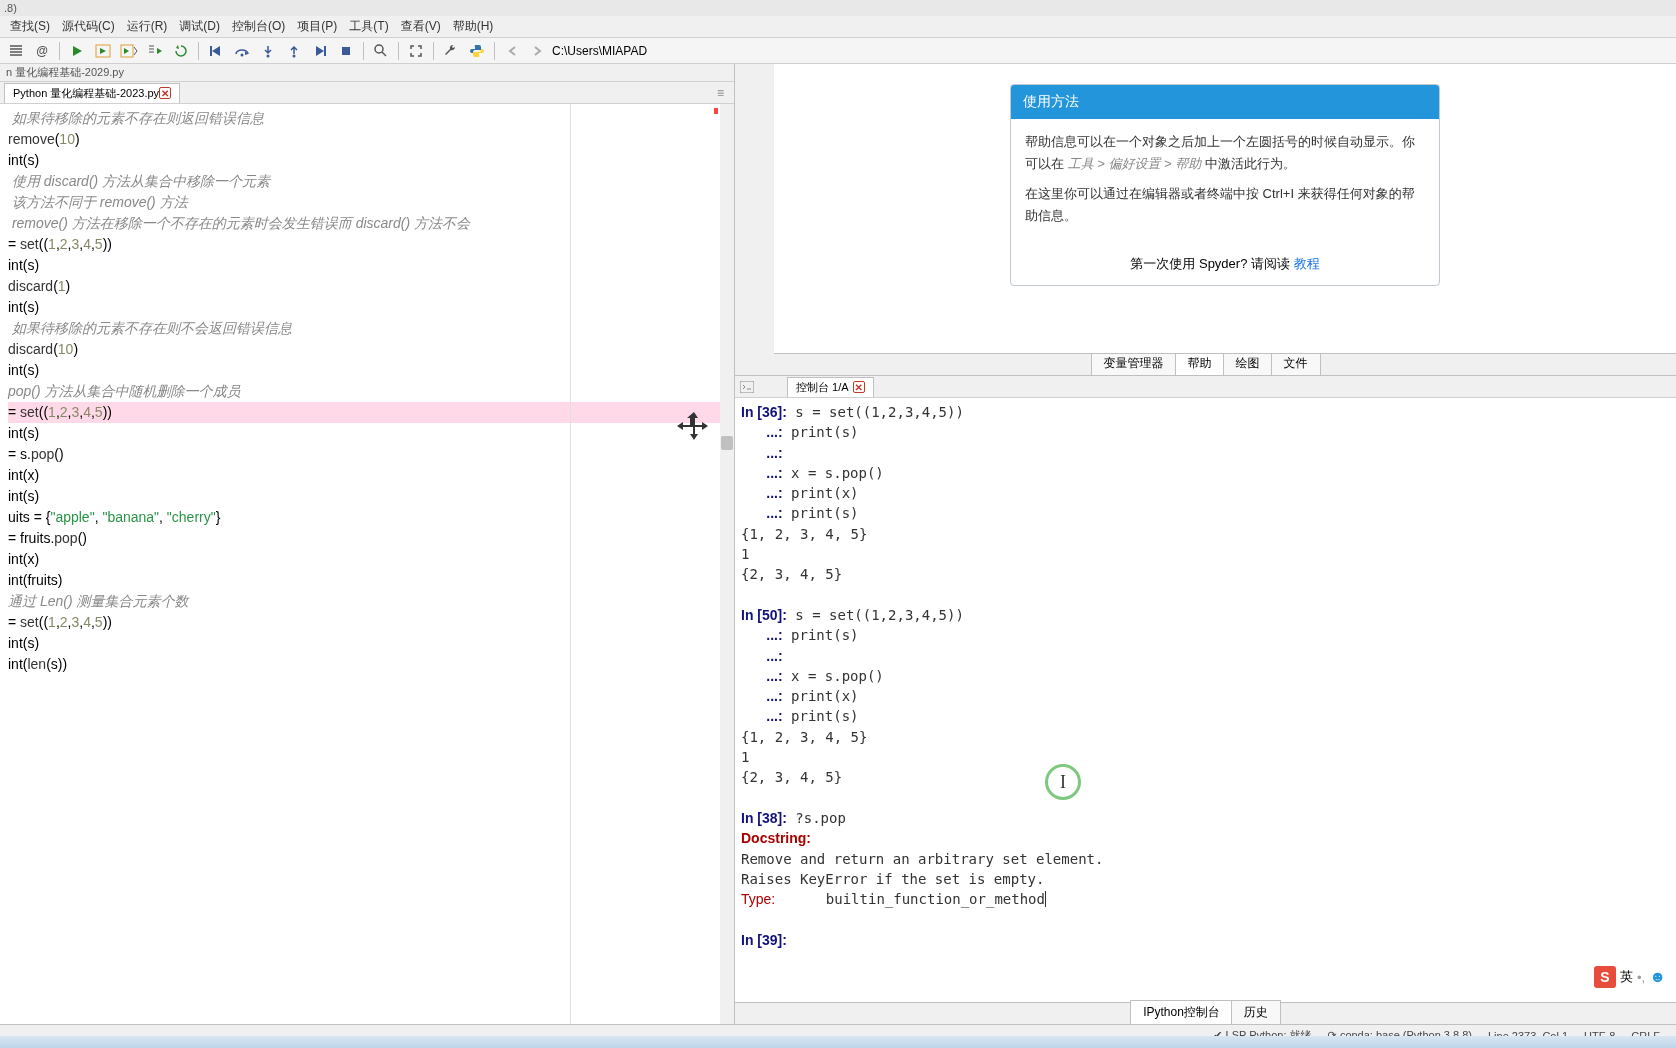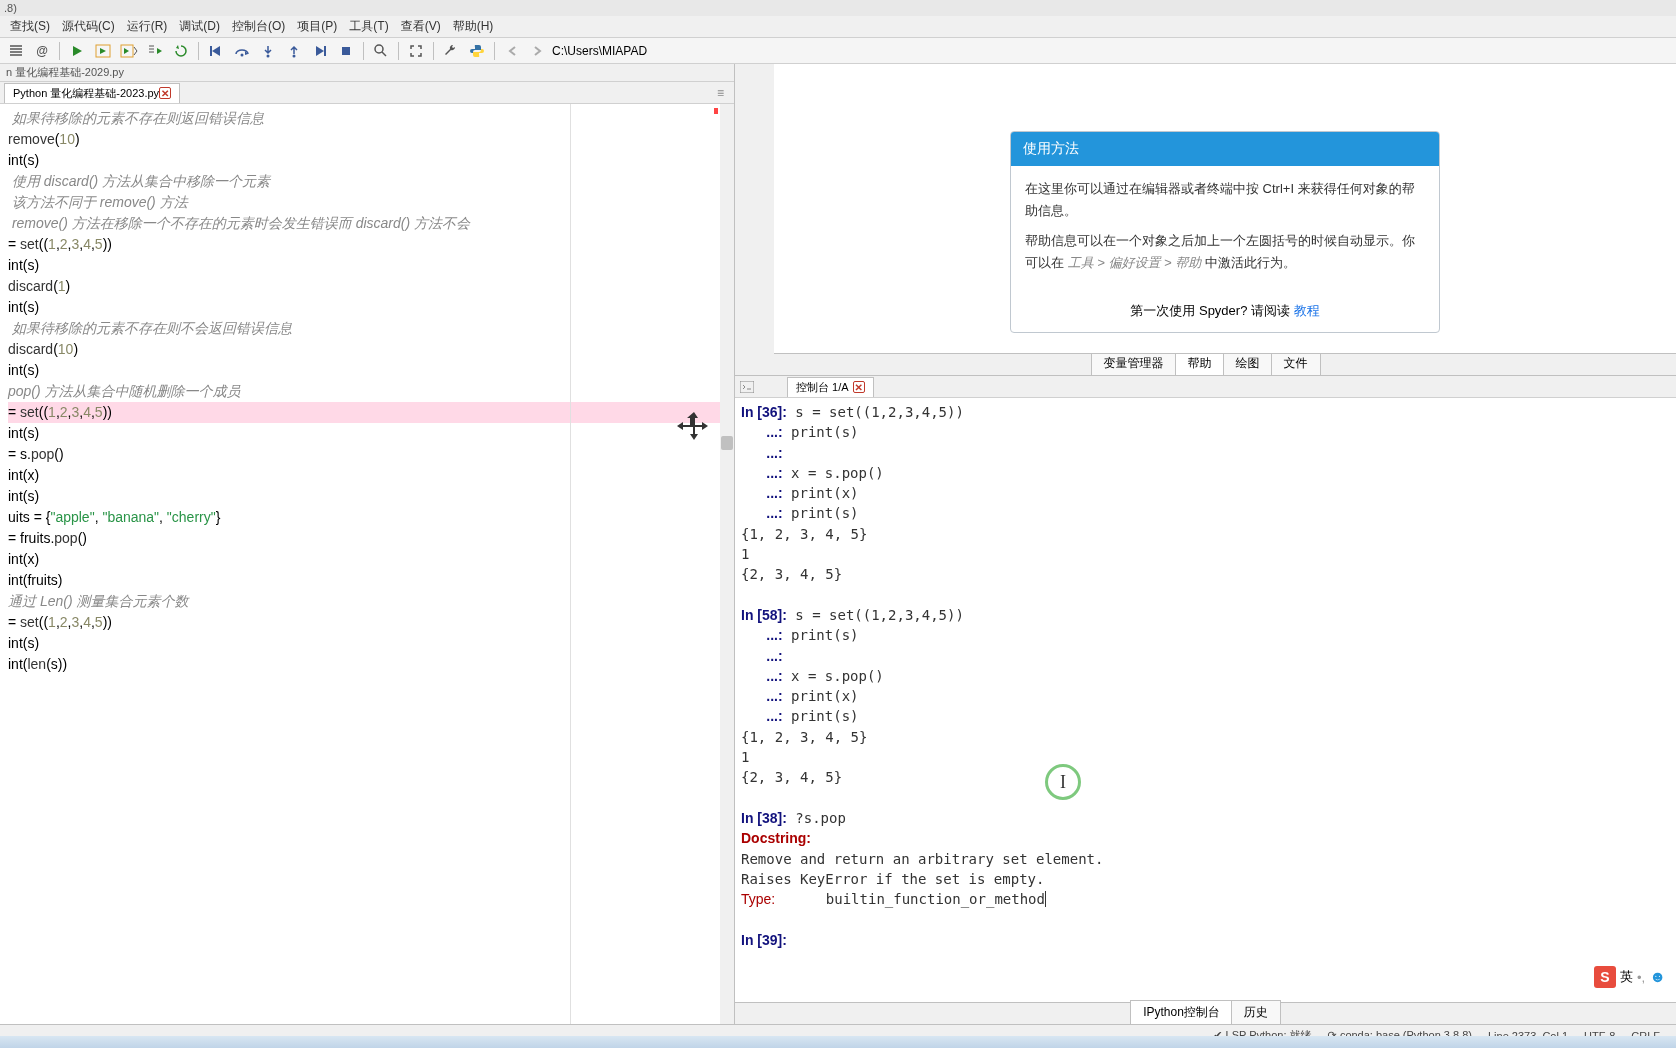--- a/index.html
+++ b/index.html
@@ -36,21 +36,21 @@
 .editor .scroll-thumb { position: absolute; top: 332px; right: 1px; width: 12px; height: 14px; background: #c0c0c0; border-radius: 2px; }
 .editor .scroll-red { position: absolute; top: 4px; right: 16px; width: 4px; height: 6px; background: #f44; }
 
 .move-cursor-overlay { position: absolute; left: 676px; top: 410px; width: 36px; height: 36px; pointer-events: none; }
 
 .right-panel { flex: 1; display: flex; flex-direction: column; }
 
 .help-header { background: #f0f0f0; height: 20px; display: flex; align-items: center; padding: 0 6px; font-size: 12px; gap: 4px; border-bottom: 1px solid #d0d0d0; }
 .help-header select { font-size: 11px; border: 1px solid #aaa; }
 
-.help-panel { flex: 0 0 290px; background: #fff; padding: 20px 40px; display: flex; justify-content: center; align-items: flex-end; border-bottom: 1px solid #c0c0c0; position: relative; margin-left: 39px; }
+.help-panel { flex: 0 0 290px; background: #fff; padding: 20px 40px; display: flex; justify-content: center; align-items: flex-start; border-bottom: 1px solid #c0c0c0; position: relative; margin-left: 39px; }
 .help-card { border: 1px solid #c0c8d0; border-radius: 4px; width: 430px; background: #fff; }
 .help-card .card-head { background: #2395db; color: #fff; padding: 8px 12px; font-size: 14px; border-radius: 3px 3px 0 0; }
 .help-card .card-body { padding: 12px 14px; font-size: 13px; color: #333; line-height: 1.7; }
 .help-card .card-body p { margin-bottom: 8px; }
 .help-card .card-body .muted { color: #888; font-style: italic; }
 .help-card .card-foot { padding: 8px 14px 12px; text-align: center; font-size: 13px; }
 .help-card a { color: #1a73e8; text-decoration: none; }
 
 .center-tabs { background: #f0f0f0; height: 22px; display: flex; justify-content: center; align-items: flex-end; border-bottom: 1px solid #c0c0c0; }
 .center-tabs .tab { padding: 3px 12px; border: 1px solid #c0c0c0; border-bottom: none; background: #f8f8f8; font-size: 12px; cursor: pointer; margin: 0 -1px; }
@@ -241,22 +241,22 @@
       <div class="scroll-red"></div>
       <div class="editor-content" id="editor-content"><div></div><div><span class="c-comment"> 如果待移除的元素不存在则返回错误信息</span></div><div><span class="c-func">remove</span>(<span class="c-num">10</span>)</div><div>int(s)</div><div></div><div></div><div><span class="c-comment"> 使用 discard() 方法从集合中移除一个元素</span></div><div><span class="c-comment"> 该方法不同于 remove() 方法</span></div><div><span class="c-comment"> remove() 方法在移除一个不存在的元素时会发生错误而 discard() 方法不会</span></div><div>= <span class="c-func">set</span>((<span class="c-num">1</span>,<span class="c-num">2</span>,<span class="c-num">3</span>,<span class="c-num">4</span>,<span class="c-num">5</span>))</div><div>int(s)</div><div></div><div><span class="c-func">discard</span>(<span class="c-num">1</span>)</div><div>int(s)</div><div></div><div><span class="c-comment"> 如果待移除的元素不存在则不会返回错误信息</span></div><div><span class="c-func">discard</span>(<span class="c-num">10</span>)</div><div>int(s)</div><div></div><div></div><div></div><div><span class="c-comment">pop() 方法从集合中随机删除一个成员</span></div><div class="hl-line">= <span class="c-func">set</span>((<span class="c-num">1</span>,<span class="c-num">2</span>,<span class="c-num">3</span>,<span class="c-num">4</span>,<span class="c-num">5</span>))</div><div>int(s)</div><div></div><div>= s.<span class="c-func">pop</span>()</div><div>int(x)</div><div>int(s)</div><div></div><div></div><div>uits = {<span class="c-str">"apple"</span>, <span class="c-str">"banana"</span>, <span class="c-str">"cherry"</span>}</div><div>= fruits.<span class="c-func">pop</span>()</div><div></div><div>int(x)</div><div>int(fruits)</div><div></div><div></div><div></div><div><span class="c-comment">通过 Len() 测量集合元素个数</span></div><div>= <span class="c-func">set</span>((<span class="c-num">1</span>,<span class="c-num">2</span>,<span class="c-num">3</span>,<span class="c-num">4</span>,<span class="c-num">5</span>))</div><div>int(s)</div><div>int(<span class="c-func">len</span>(s))</div><div></div></div>
     </div>
   </div>
 
   <div class="right-panel">
     <div class="help-panel">
       <div class="help-card">
         <div class="card-head">使用方法</div>
         <div class="card-body">
+          <p><span>帮助信息可以在一个对象之后加上一个左圆括号的时候自动显示。你可以在 </span><span class="muted">工具 &gt; 偏好设置 &gt; 帮助</span><span> 中激活此行为。</span></p>
           <p>在这里你可以通过在编辑器或者终端中按 Ctrl+I 来获得任何对象的帮助信息。</p>
-          <p><span>帮助信息可以在一个对象之后加上一个左圆括号的时候自动显示。你可以在 </span><span class="muted">工具 &gt; 偏好设置 &gt; 帮助</span><span> 中激活此行为。</span></p>
         </div>
         <div class="card-foot">
           <span>第一次使用 Spyder? 请阅读 </span><a href="#">教程</a>
         </div>
       </div>
     </div>
     <div class="center-tabs">
       <div class="tab">变量管理器</div>
       <div class="tab active">帮助</div>
       <div class="tab">绘图</div>
@@ -279,21 +279,21 @@
       <div class="console-output" id="console-output"><span class="in-label">In [</span><span class="in-num">36</span><span class="in-label">]:</span> s = set((1,2,3,4,5))
    <span class="cont">...:</span> print(s)
    <span class="cont">...:</span> 
    <span class="cont">...:</span> x = s.pop()
    <span class="cont">...:</span> print(x)
    <span class="cont">...:</span> print(s)
 {1, 2, 3, 4, 5}
 1
 {2, 3, 4, 5}
 
-<span class="in-label">In [</span><span class="in-num">58</span><span class="in-label">]:</span> s = set((1,2,3,4,5))
+<span class="in-label">In [</span><span class="in-num">50</span><span class="in-label">]:</span> s = set((1,2,3,4,5))
    <span class="cont">...:</span> print(s)
    <span class="cont">...:</span> 
    <span class="cont">...:</span> x = s.pop()
    <span class="cont">...:</span> print(x)
    <span class="cont">...:</span> print(s)
 {1, 2, 3, 4, 5}
 1
 {2, 3, 4, 5}
 
 <span class="in-label">In [</span><span class="in-num">38</span><span class="in-label">]:</span> ?s.pop

